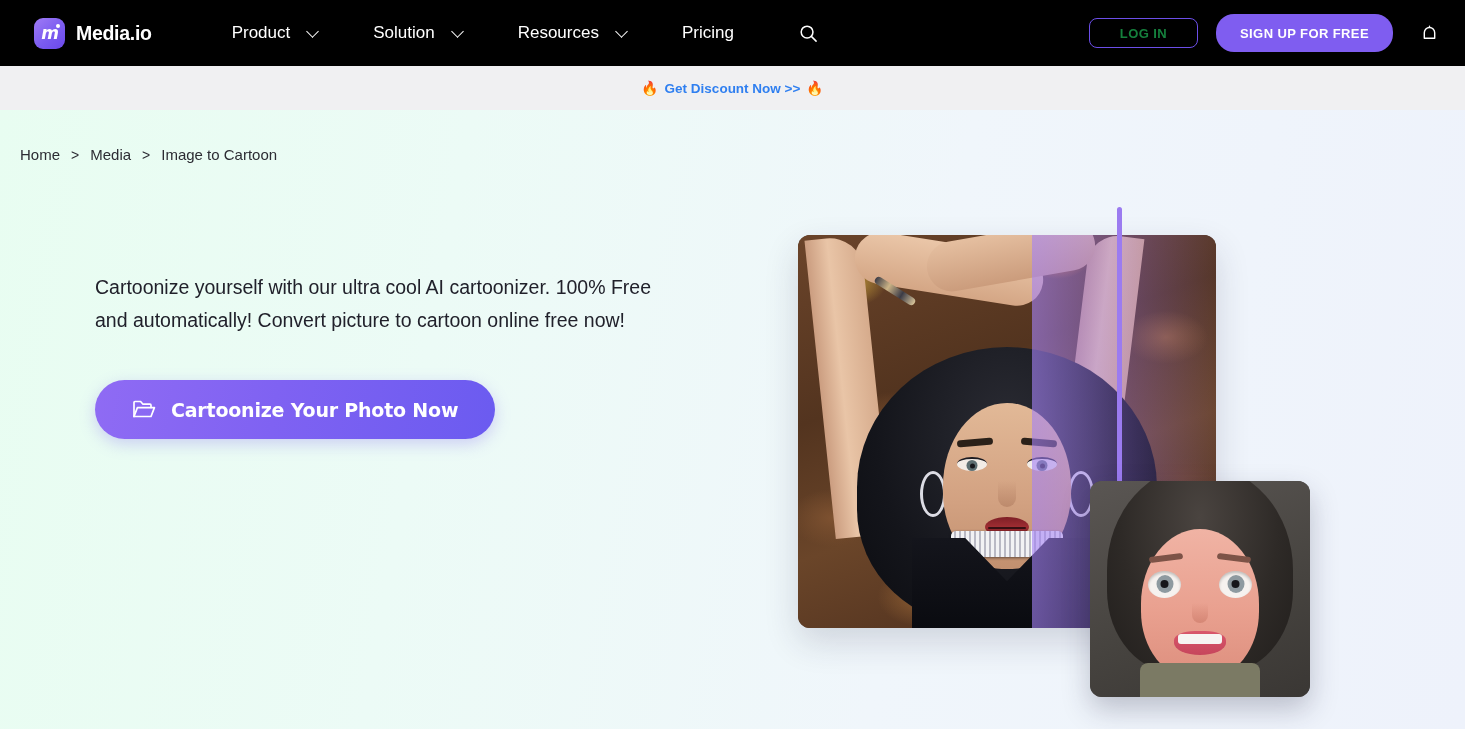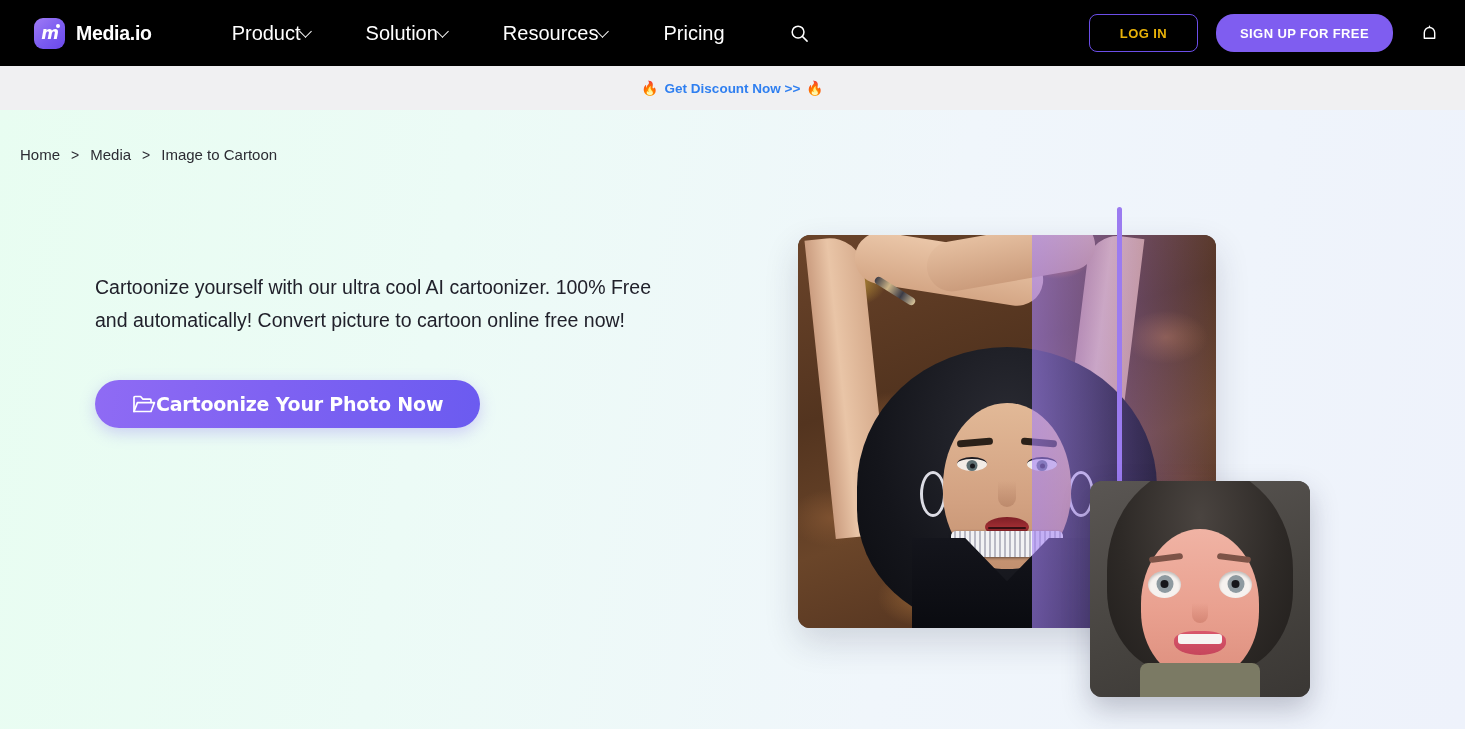--- a/index.html
+++ b/index.html
@@ -36,41 +36,41 @@
     position: absolute; top: 6px; right: 5.5px;
     width: 4px; height: 4px; border-radius: 50%;
     background: #ffffff;
   }
   .brand-name {
     color: #ffffff; font-size: 19.5px; font-weight: 700; letter-spacing: -0.3px;
   }
 
   .nav { display: flex; align-items: center; gap: 0; }
   .nav-item {
-    display: flex; align-items: center; gap: 0;
-    color: #ffffff; font-size: 20px; font-weight: 400;
+    display: flex; align-items: center; gap: 18px;
+    color: #ffffff; font-size: 17px; font-weight: 400;
     padding: 0 28px; cursor: pointer; white-space: nowrap;
   }
   .chev {
     width: 9px; height: 9px; margin-top: -3px;
     border-right: 1.6px solid #fff; border-bottom: 1.6px solid #fff;
     transform: rotate(45deg);
   }
   .search-btn {
     margin-left: 32px; width: 30px; height: 30px;
     display: flex; align-items: center; justify-content: center;
     cursor: pointer;
   }
   .header-right {
     margin-left: auto; display: flex; align-items: center; gap: 18px;
   }
   .btn-login {
-    height: 38px; padding: 0 30px; border-radius: 8px;
+    height: 30px; padding: 0 30px; border-radius: 8px;
     border: 1.5px solid #6c4ee8; background: transparent;
-    color: #eab308; font-size: 13px; font-weight: 700; letter-spacing: 0.4px;
+    color: #15803d; font-size: 13px; font-weight: 700; letter-spacing: 0.4px;
     display: flex; align-items: center; justify-content: center; cursor: pointer;
   }
   .btn-signup {
     height: 38px; padding: 0 24px; border-radius: 18px; border: none;
     background: #7f5df0; color: #ffffff;
     font-size: 13px; font-weight: 700; letter-spacing: 0.4px;
     display: flex; align-items: center; justify-content: center; cursor: pointer;
   }
   .bell-btn {
     width: 28px; height: 30px; margin-left: 4px;
@@ -109,22 +109,22 @@
     font-size: 57px; line-height: 1.03; font-weight: 700;
     color: #06060a; letter-spacing: -1.6px;
     font-family: "DejaVu Sans", sans-serif;
   }
   .hero-sub {
     margin-top: 22px;
     font-size: 19.5px; line-height: 33px; color: #21212b; max-width: 580px;
   }
   .cta-btn {
     margin-top: 43px;
-    display: inline-flex; align-items: center; 
-    height: 48px; padding: 0 37px; border: none; border-radius: 33px;
+    display: inline-flex; align-items: center; gap: 15px;
+    height: 59px; padding: 0 37px; border: none; border-radius: 33px;
     background: linear-gradient(100deg, #8f6bf4 0%, #7f62f2 45%, #6b5bf0 100%);
     color: #ffffff; font-size: 19px; font-weight: 700;
     letter-spacing: -0.2px; cursor: pointer;
     font-family: "DejaVu Sans", sans-serif;
     box-shadow: 0 5px 16px rgba(122,92,240,0.28);
   }
 
   
   .hero-media {
     position: absolute; left: 798px; top: 125px;

